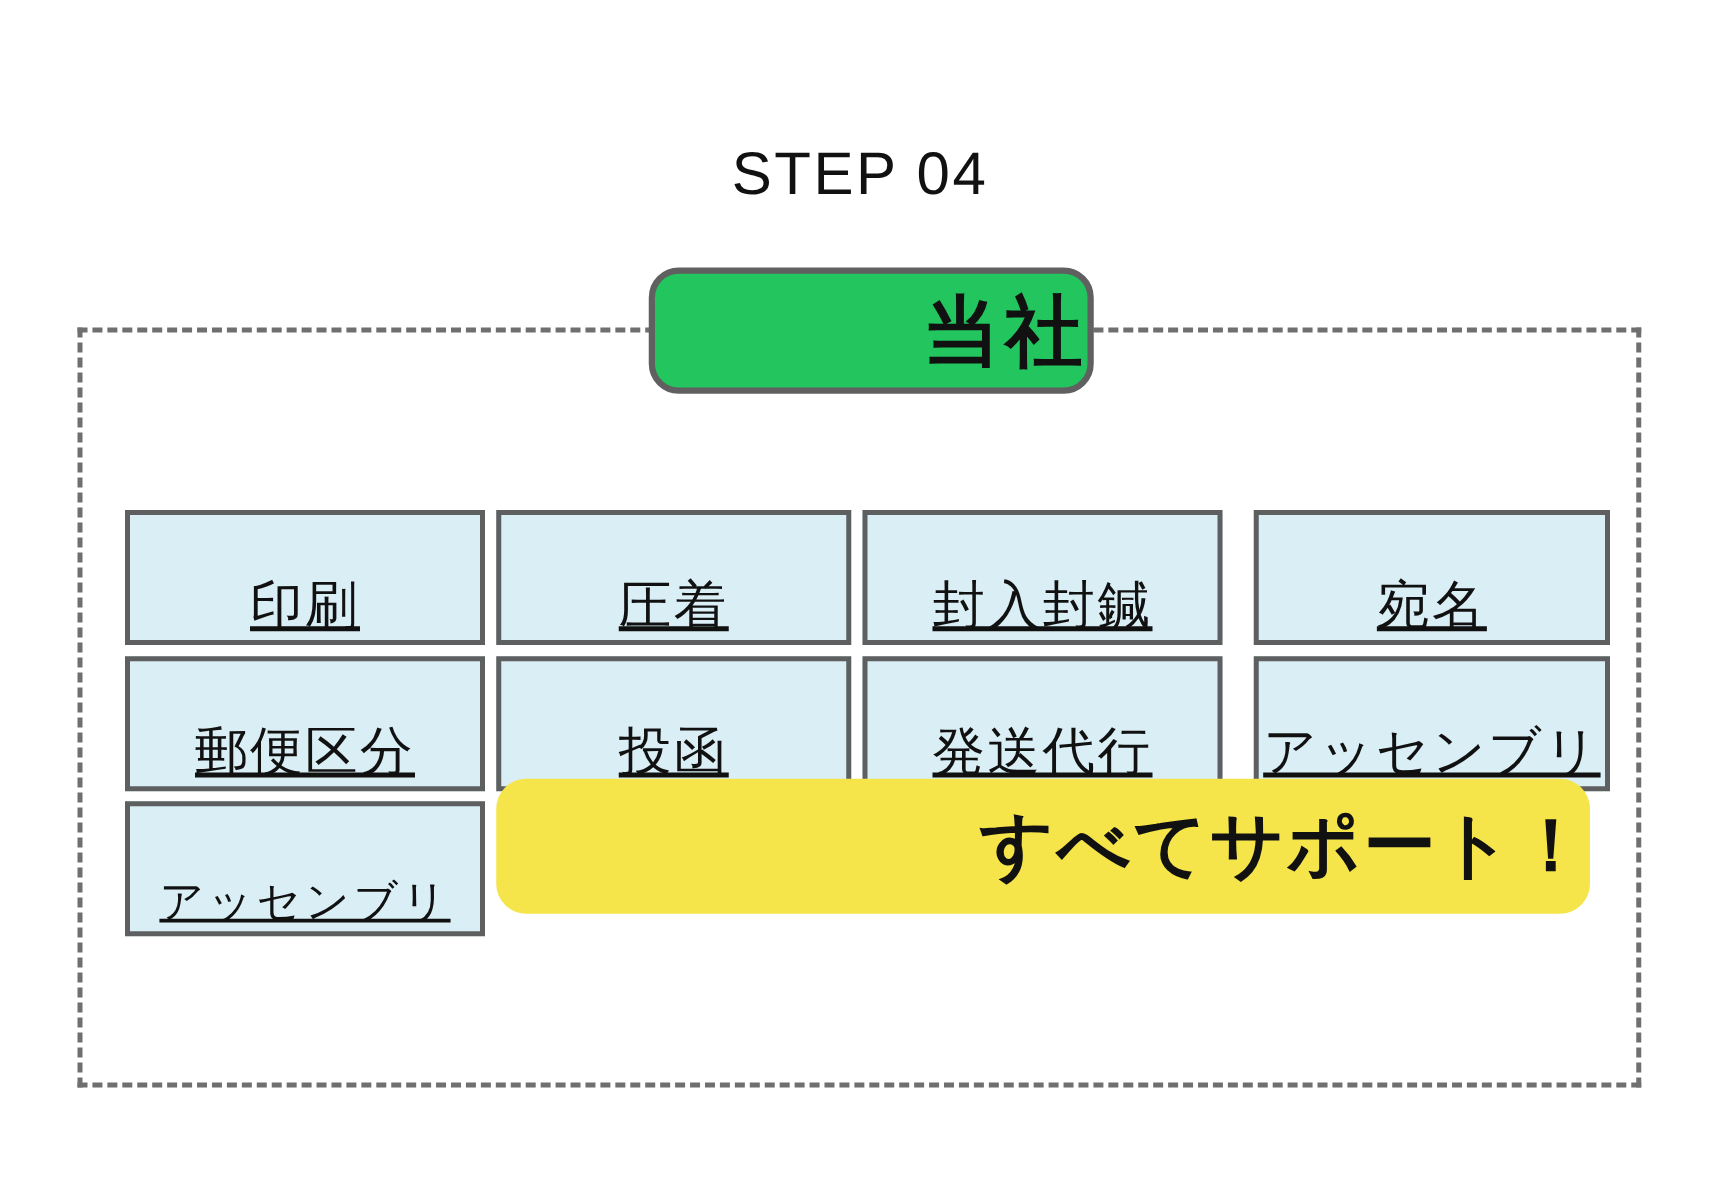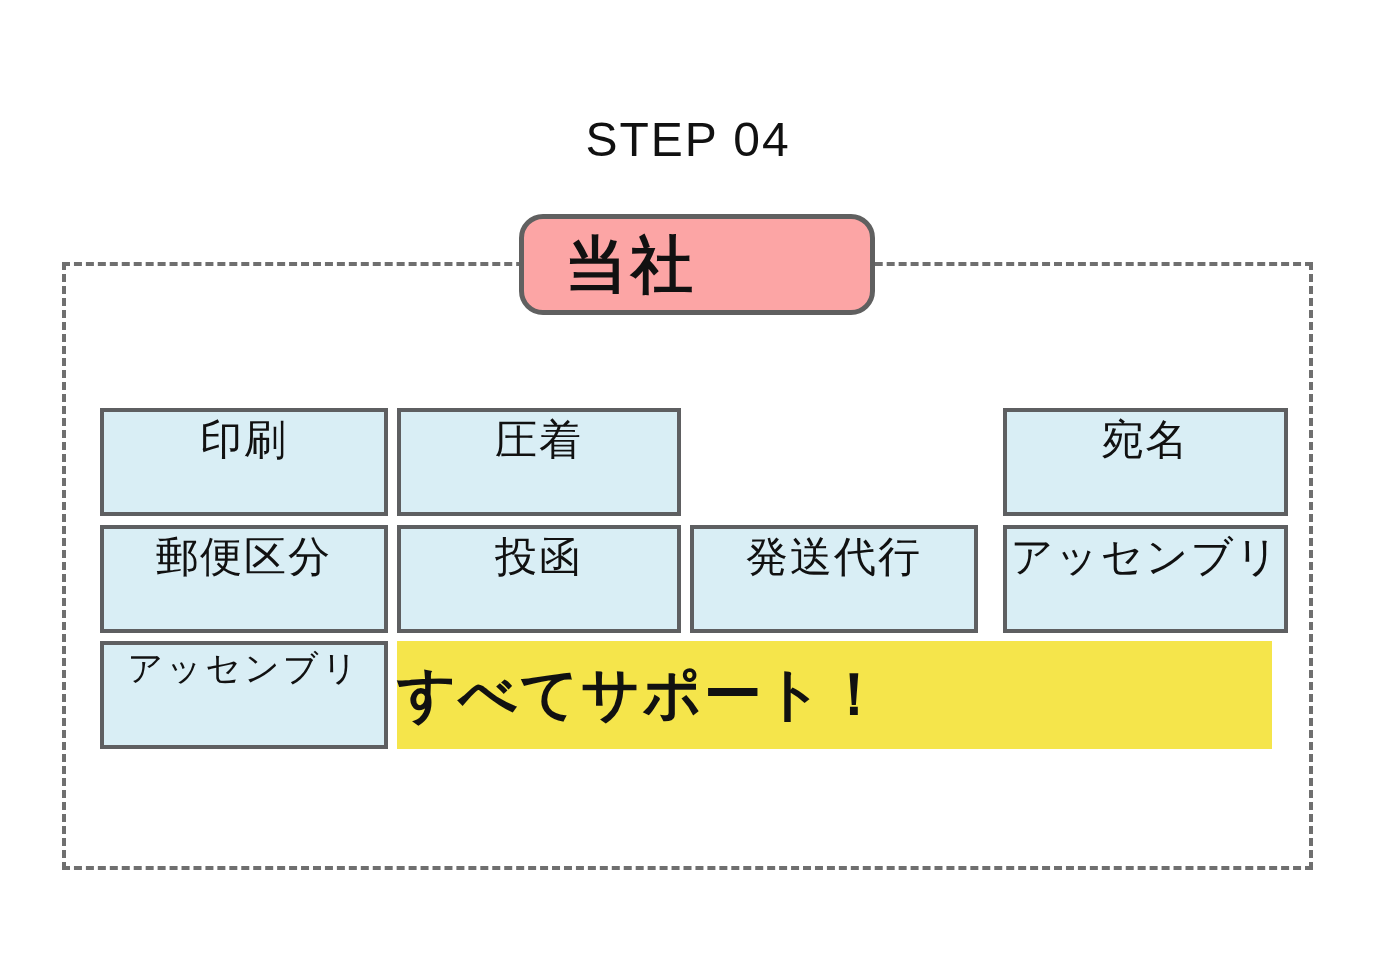--- a/index.html
+++ b/index.html
@@ -37,66 +37,68 @@
     border: 4px dashed var(--dashed-border, #6f6f6f);
     z-index: 0;
   }
   .company-box {
     position: absolute;
     left: 519px;
     top: 214px;
     width: 356px;
     height: 101px;
     box-sizing: border-box;
-    background: #fca5a5;
+    background: #22c55e;
     border: 5px solid var(--company-border, #606060);
     border-radius: 24px;
     display: flex;
     align-items: center;
-    justify-content: flex-start;
+    justify-content: flex-end;
     z-index: 2;
     padding-left: 41px;
   }
   .company-box span {
     font-size: 62px;
     font-weight: 700;
     letter-spacing: 4px;
   }
   .service-box {
     position: absolute;
     box-sizing: border-box;
     background: var(--service-fill, #d9eef5);
     border: 4px solid var(--service-border, #5e5f61);
     display: flex;
-    align-items: flex-start;
+    align-items: flex-end;
     justify-content: center;
     z-index: 1;
+    text-decoration: underline;
   }
   .service-box span {
     font-size: 42px;
     font-weight: 400;
     letter-spacing: 2px;
     white-space: nowrap;
   }
   .service-box.small span {
     font-size: 35px;
     letter-spacing: 3px;
   }
   .highlight-box {
     position: absolute;
     left: 397px;
-    top: 641px;
+    top: 623px;
     width: 875px;
     height: 108px;
     box-sizing: border-box;
     background: var(--highlight-fill, #f5e54b);
     display: flex;
     align-items: center;
-    justify-content: flex-start;
+    justify-content: flex-end;
     z-index: 1;
+    border-radius: 24px;
   }
   .highlight-box span {
     font-size: 58px;
     font-weight: 900;
     letter-spacing: 2px;
     white-space: nowrap;
   }
   
   .c1 { left: 100px; width: 288px; }
   .c2 { left: 397px; width: 284px; }
@@ -118,20 +120,23 @@
   <div class="company-box">
     <span>当社</span>
   </div>
 
   <div class="service-box c1 r1">
     <span>印刷</span>
   </div>
   <div class="service-box c2 r1">
     <span>圧着</span>
   </div>
+  <div class="service-box c3 r1">
+    <span>封入封鍼</span>
+  </div>
   <div class="service-box c4 r1">
     <span>宛名</span>
   </div>
 
   <div class="service-box c1 r2">
     <span>郵便区分</span>
   </div>
   <div class="service-box c2 r2">
     <span>投函</span>
   </div>

